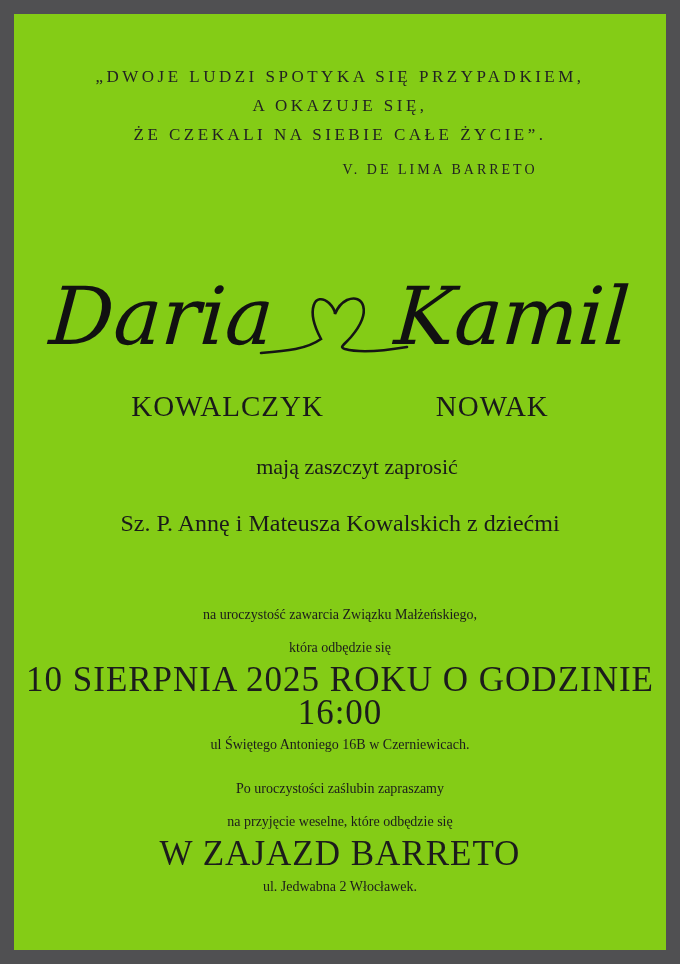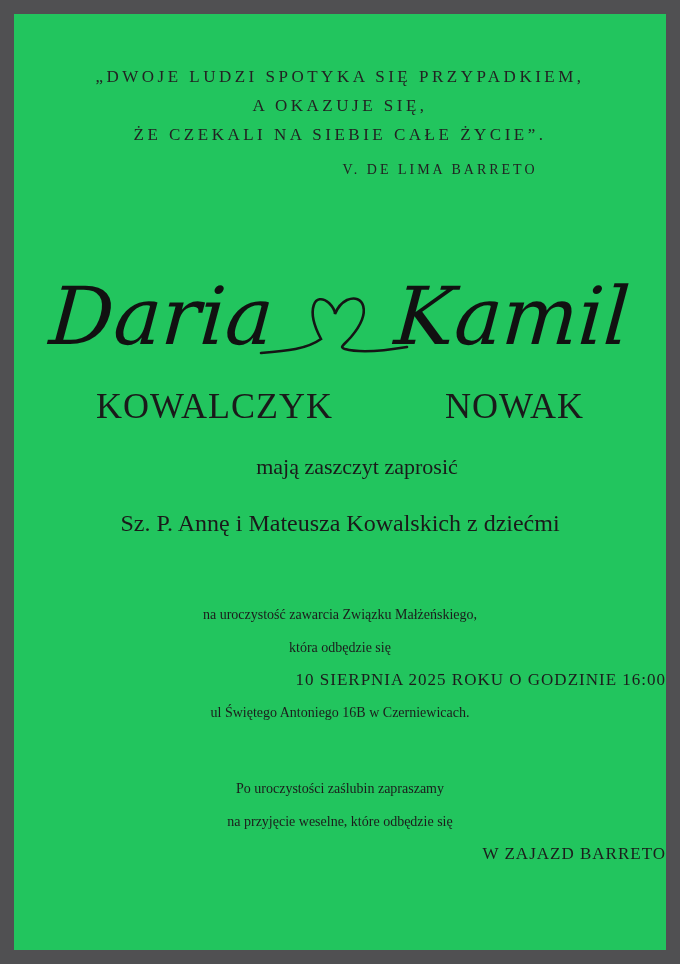--- a/index.html
+++ b/index.html
@@ -1,20 +1,20 @@
 <!DOCTYPE html>
 <html lang="pl"><head>
 <meta charset="utf-8">
 <style>
   html, body { margin: 0; padding: 0; background: #2e2e2e; }
   .page {
     width: 680px;
     height: 964px;
     box-sizing: border-box;
-    background: #22c55e;
+    background: #84cc16;
     border: 14px solid #505052;
     position: relative;
     font-family: "Liberation Serif", serif;
     color: #1c1c1c;
     overflow: hidden;
   }
   .abs { position: absolute; left: 0; right: 0; }
   .center { text-align: center; }
 
   
@@ -56,42 +56,42 @@
     margin: 30px -14px 0 -14px;
     flex: 0 0 auto;
   }
 
   
   .surnames-row {
     top: 375px;
     display: flex;
     justify-content: center;
     gap: 112px;
-    font-size: 36px;
+    font-size: 29px;
     letter-spacing: 1px;
     line-height: 34px;
     color: #1a1a1a;
   }
 
   .intro-line {
     top: 440px;
     font-size: 22px;
     color: #1a1a1a;
     padding-left: 34px;
   }
   .guests-line {
     top: 496px;
     font-size: 24px;
     color: #1a1a1a;
   }
 
   .ceremony-block { top: 585px; line-height: 32.5px; }
   .reception-block { top: 759px; line-height: 32.5px; }
   .line-regular { font-size: 14px; }
-  .line-caps { font-size: 17px; letter-spacing: 1px; text-align: right; }
+  .line-caps { font-size: 35px; letter-spacing: 1px; }
 </style>
 </head>
 <body>
 
 <div class="page">
 
   <div class="abs quote center">
     <div>„DWOJE LUDZI SPOTYKA SIĘ PRZYPADKIEM,</div>
     <div>A OKAZUJE SIĘ,</div>
     <div>ŻE CZEKALI NA SIEBIE CAŁE ŻYCIE”.</div>
@@ -127,15 +127,16 @@
     <div class="line-regular">na uroczystość zawarcia Związku Małżeńskiego,</div>
     <div class="line-regular">która odbędzie się</div>
     <div class="line-caps">10 SIERPNIA 2025 ROKU O GODZINIE 16:00</div>
     <div class="line-regular">ul Świętego Antoniego 16B w Czerniewicach.</div>
   </div>
 
   <div class="abs reception-block center">
     <div class="line-regular">Po uroczystości zaślubin zapraszamy</div>
     <div class="line-regular">na przyjęcie weselne, które odbędzie się</div>
     <div class="line-caps">W ZAJAZD BARRETO</div>
+    <div class="line-regular">ul. Jedwabna 2 Włocławek.</div>
   </div>
 
 </div>
 
 </body></html>

